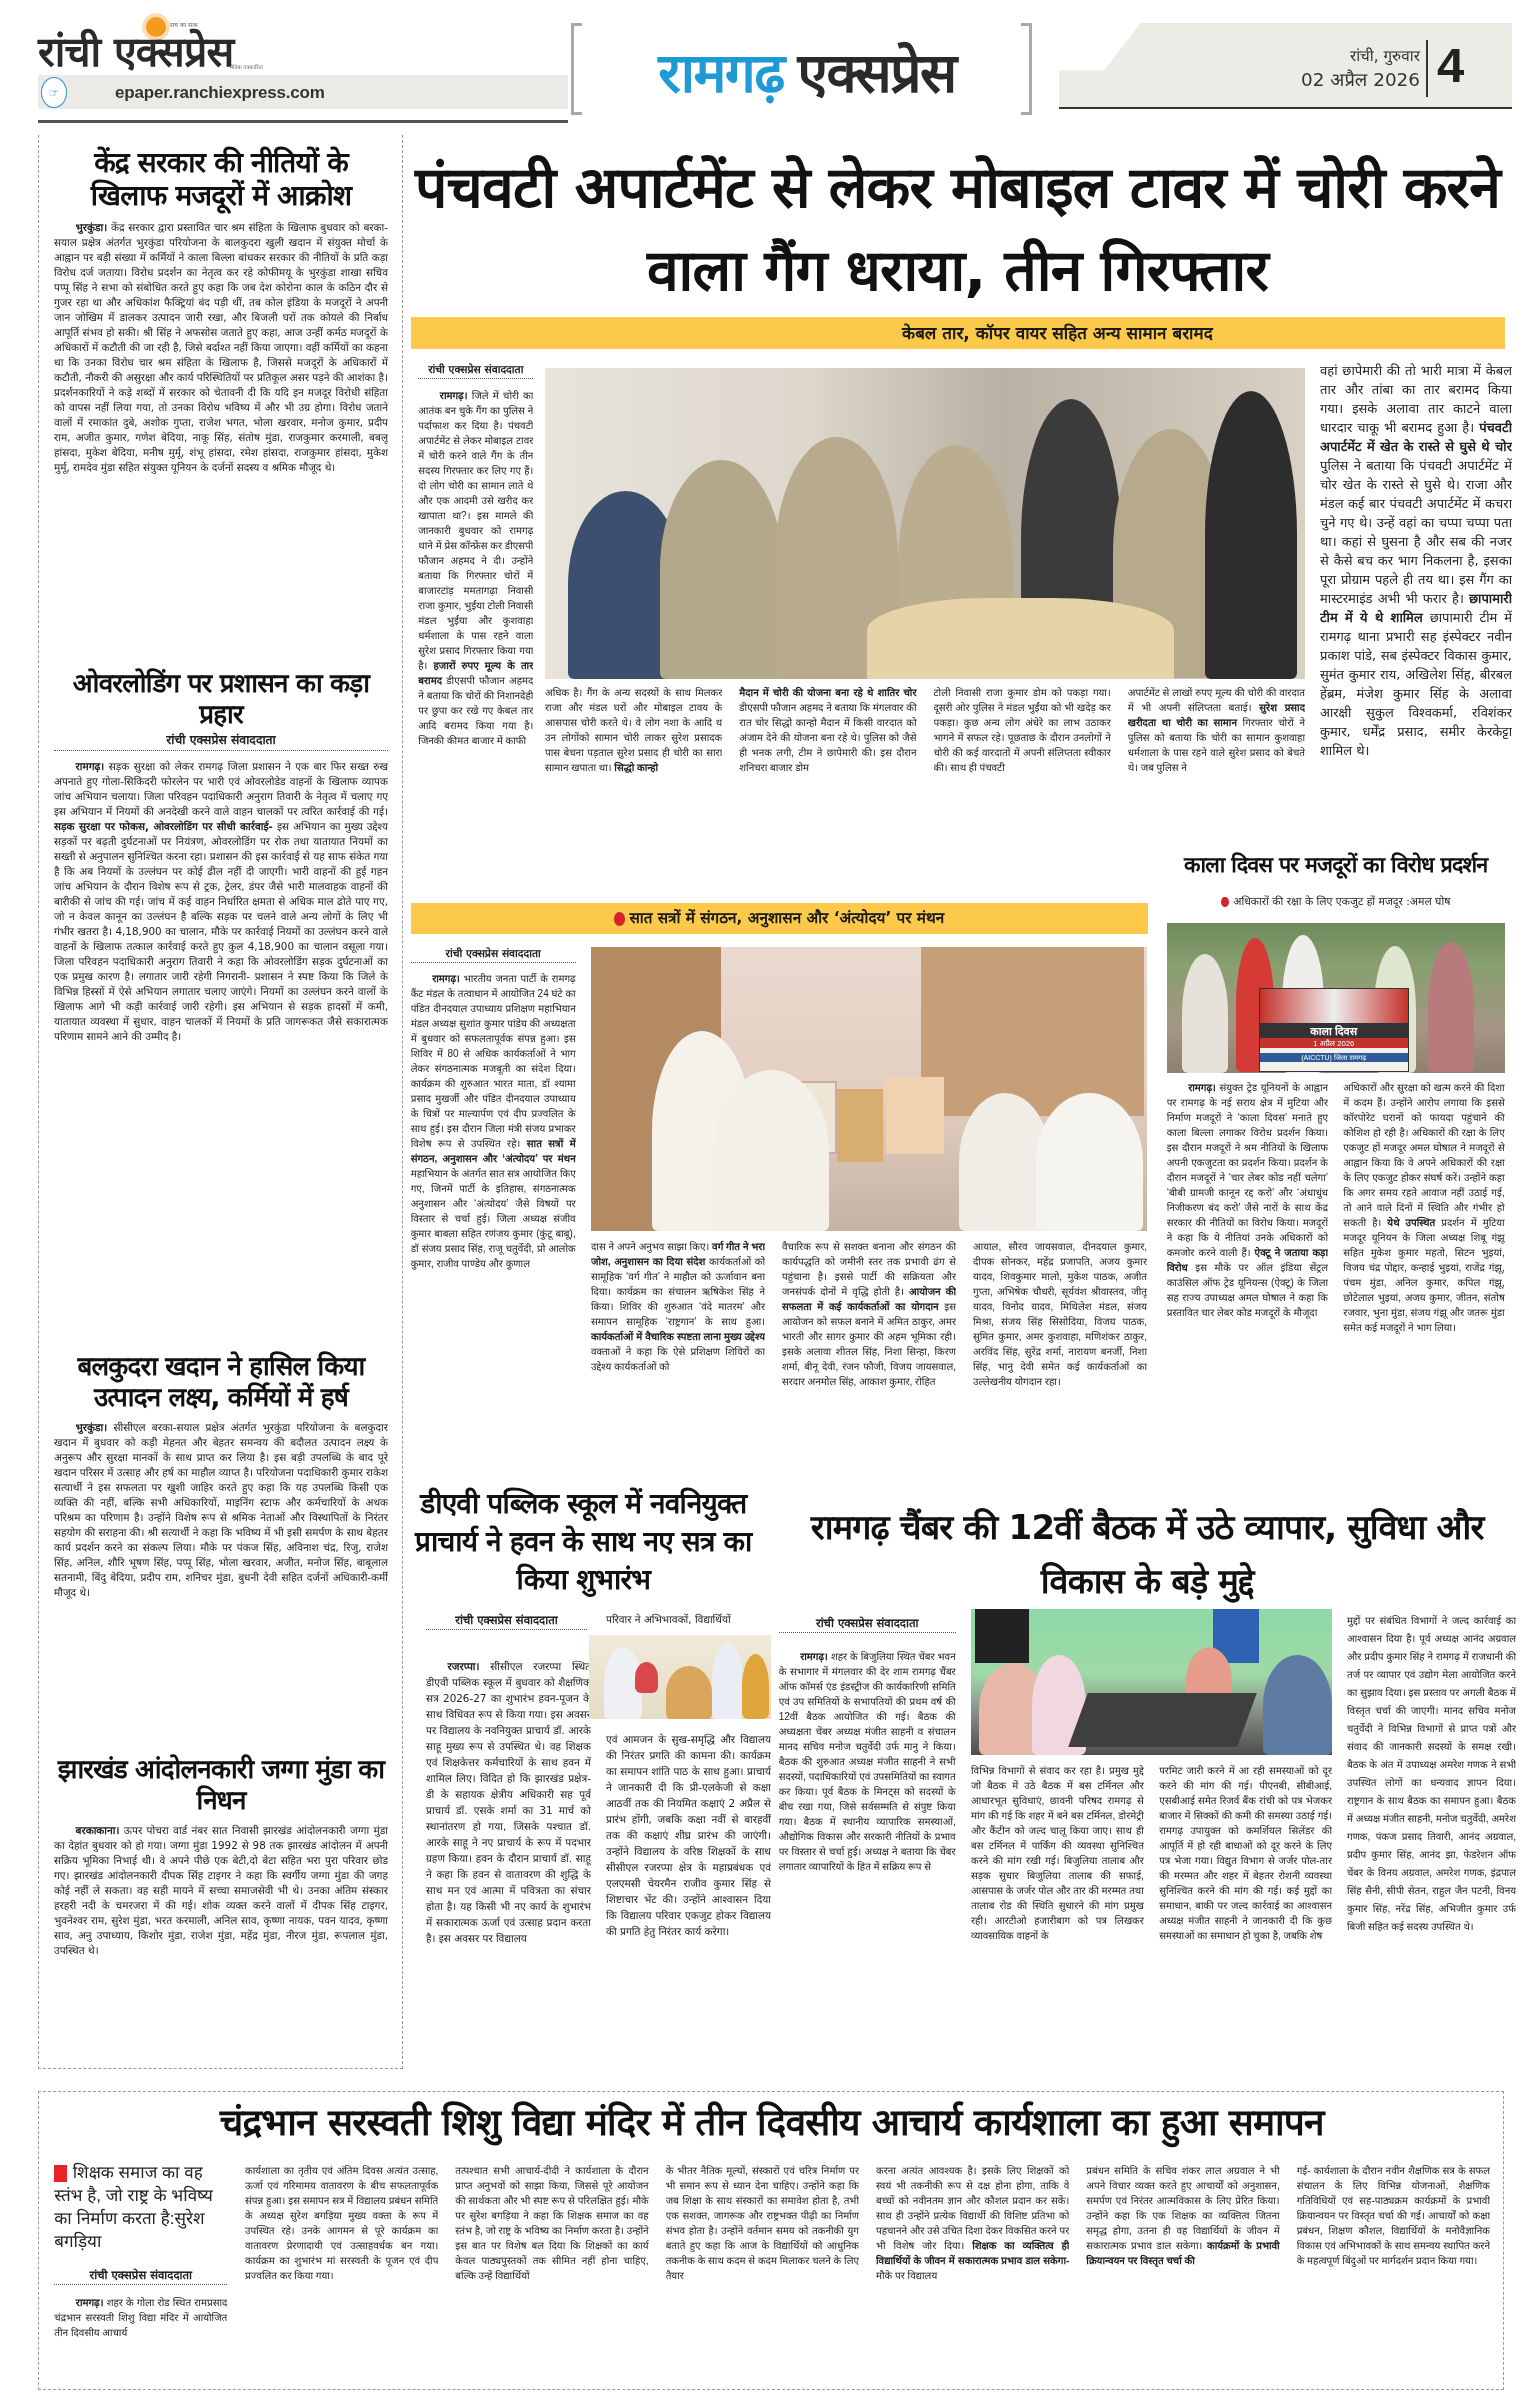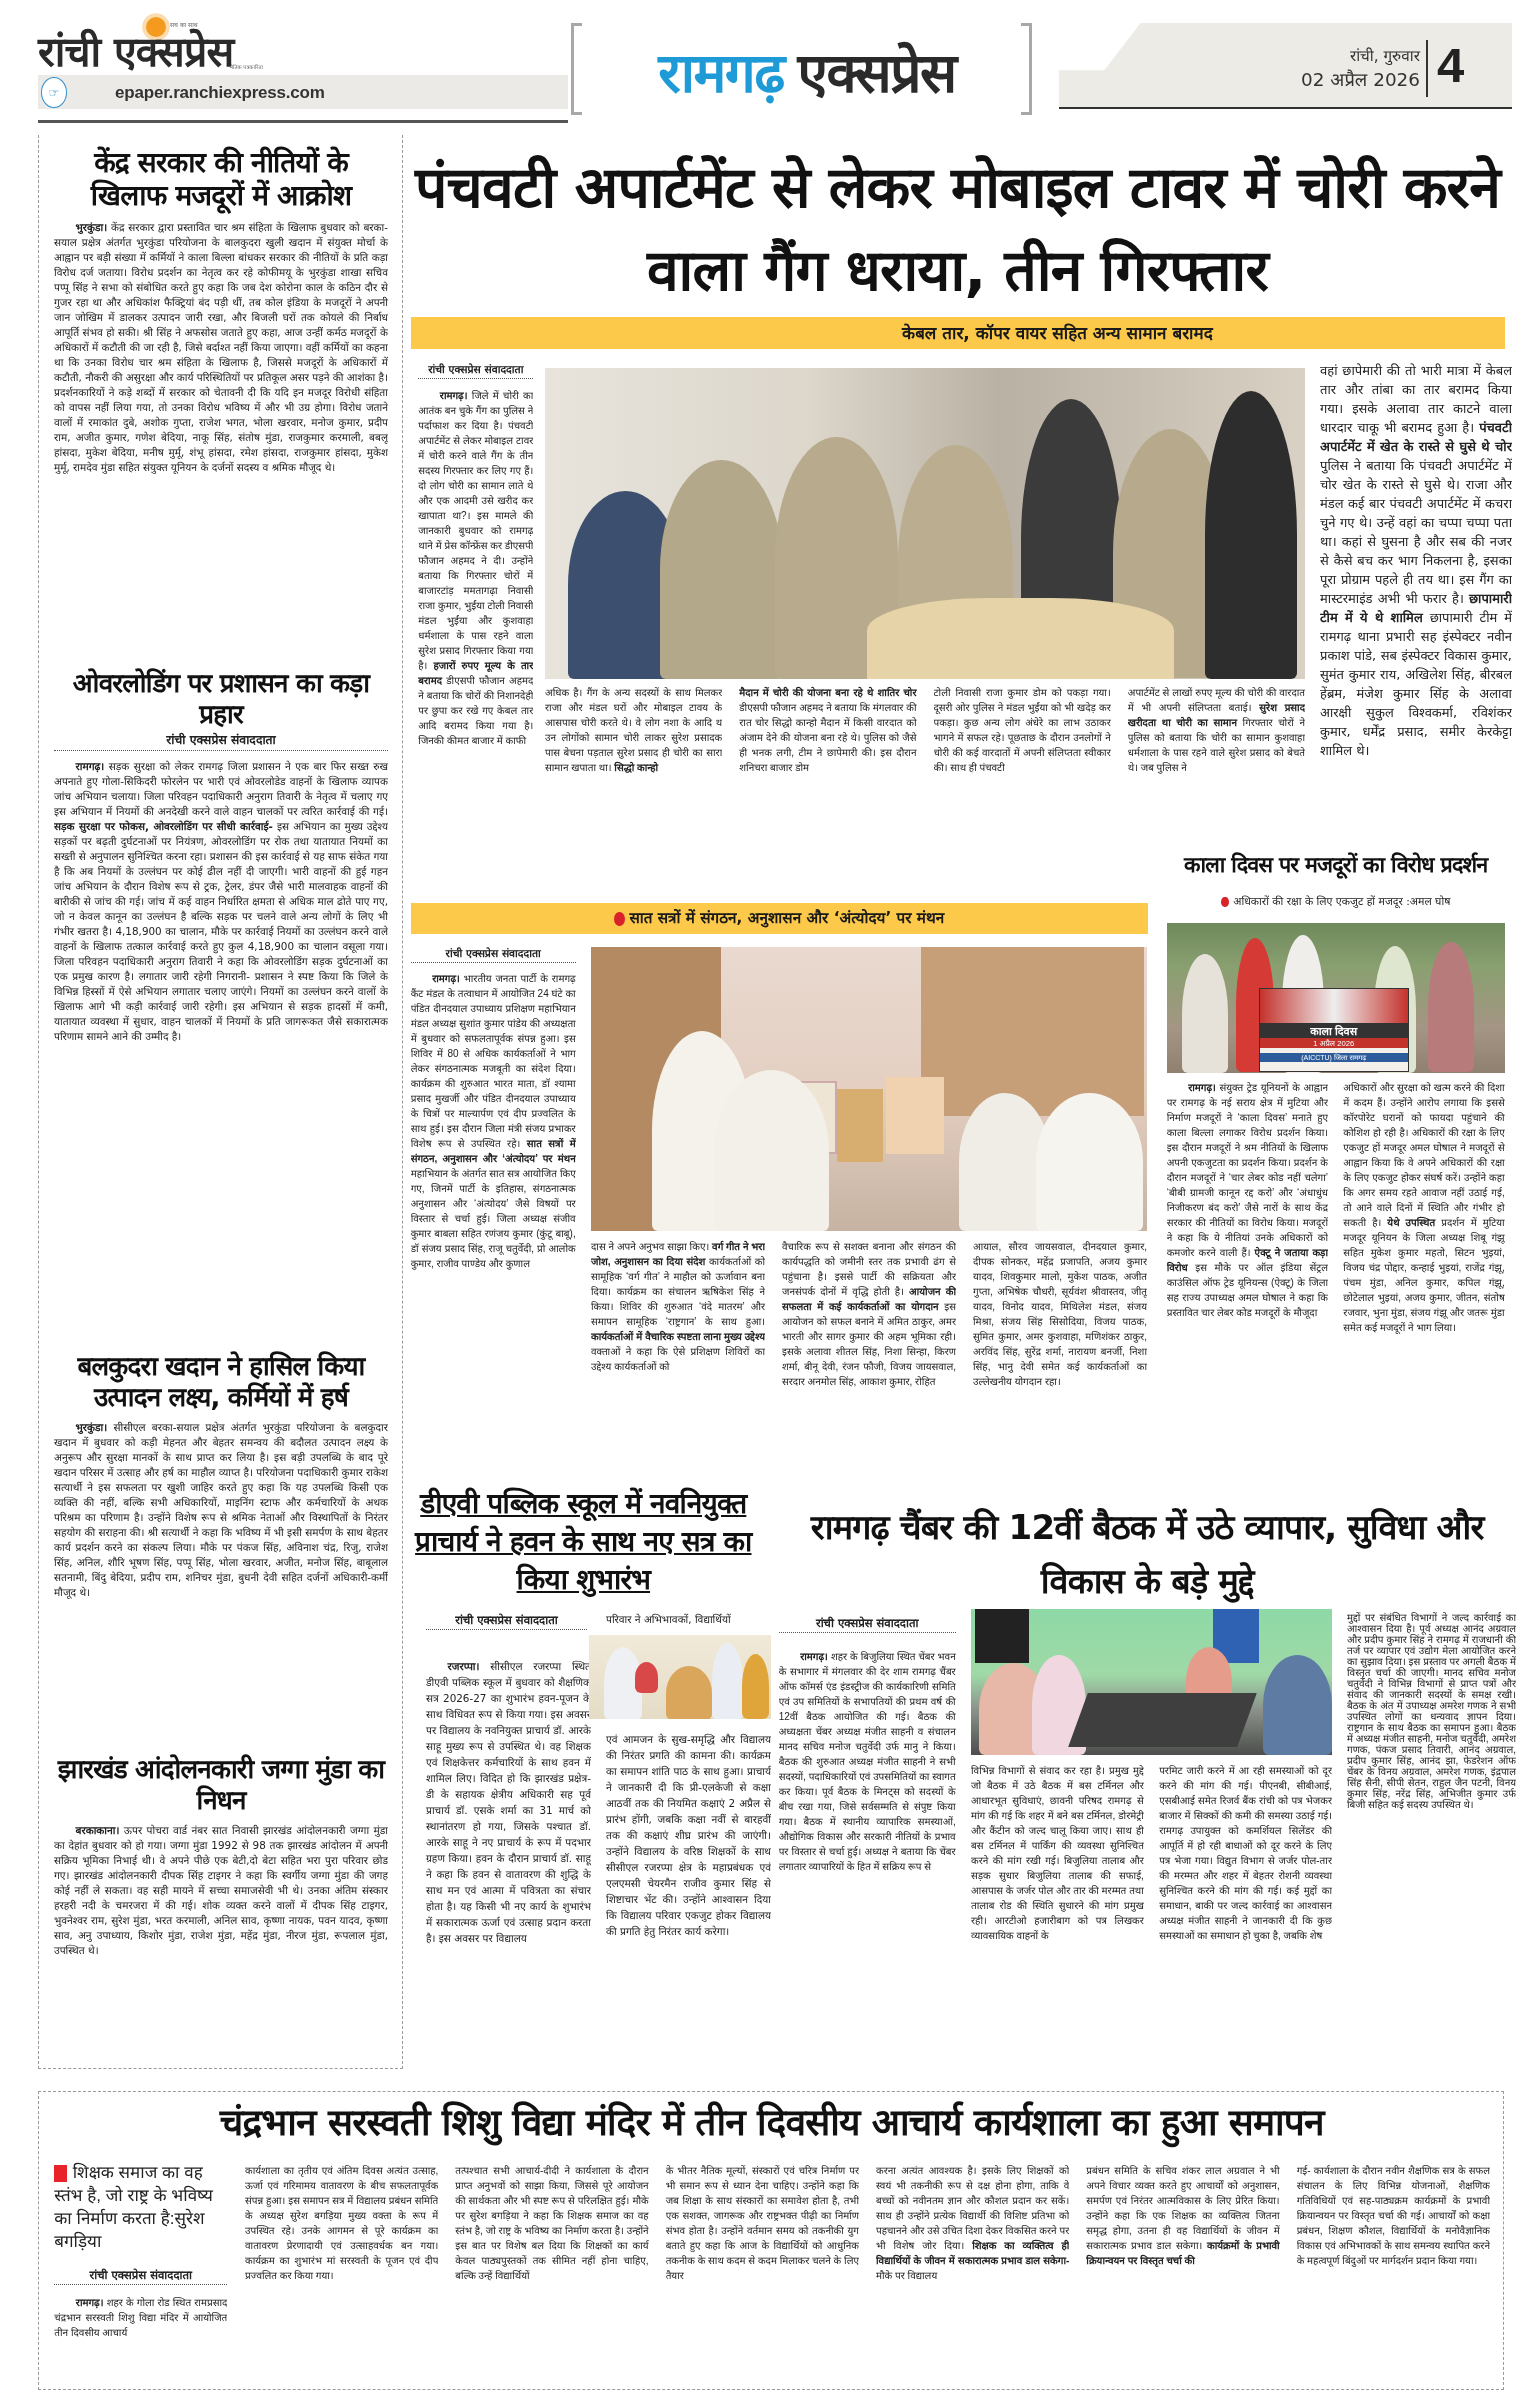--- a/index.html
+++ b/index.html
@@ -187,21 +187,21 @@
   </div>
   <div class="cols" style="position:absolute;left:7.7px;top:240px;width:338px;grid-template-columns:1fr 1fr;column-gap:15.3px;">
     <div class="body" style="height:361px;">
         <p><b>रामगढ़।</b> <span>संयुक्त ट्रेड यूनियनों के आह्वान पर रामगढ़ के नई सराय क्षेत्र में मुटिया और निर्माण मजदूरों ने ‘काला दिवस’ मनाते हुए काला बिल्ला लगाकर विरोध प्रदर्शन किया। इस दौरान मजदूरों ने श्रम नीतियों के खिलाफ अपनी एकजुटता का प्रदर्शन किया। प्रदर्शन के दौरान मजदूरों ने ‘चार लेबर कोड नहीं चलेगा’ ‘बीबी ग्रामजी कानून रद्द करो’ और ‘अंधाधुंध निजीकरण बंद करो’ जैसे नारों के साथ केंद्र सरकार की नीतियों का विरोध किया। मजदूरों ने कहा कि ये नीतियां उनके अधिकारों को कमजोर करने वाली हैं।</span> <b>ऐक्टू ने जताया कड़ा विरोध</b> <span>इस मौके पर ऑल इंडिया सेंट्रल काउंसिल ऑफ ट्रेड यूनियन्स (ऐक्टू) के जिला सह राज्य उपाध्यक्ष अमल घोषाल ने कहा कि प्रस्तावित चार लेबर कोड मजदूरों के मौजूदा</span></p>
       </div>
     <div class="body" style="height:361px;"><span>अधिकारों और सुरक्षा को खत्म करने की दिशा में कदम हैं। उन्होंने आरोप लगाया कि इससे कॉरपोरेट घरानों को फायदा पहुंचाने की कोशिश हो रही है। अधिकारों की रक्षा के लिए एकजुट हों मजदूर अमल घोषाल ने मजदूरों से आह्वान किया कि वे अपने अधिकारों की रक्षा के लिए एकजुट होकर संघर्ष करें। उन्होंने कहा कि अगर समय रहते आवाज नहीं उठाई गई, तो आने वाले दिनों में स्थिति और गंभीर हो सकती है।</span> <b>येथे उपस्थित</b> <span>प्रदर्शन में मुटिया मजदूर यूनियन के जिला अध्यक्ष शिबू गंझू सहित मुकेश कुमार महतो, सिटन भुइयां, विजय चंद्र पोद्दार, कन्हाई भुइयां, राजेंद्र गंझू, पंचम मुंडा, अनिल कुमार, कपिल गंझू, छोटेलाल भुइयां, अजय कुमार, जीतन, संतोष रजवार, भुना मुंडा, संजय गंझू और जतरू मुंडा समेत कई मजदूरों ने भाग लिया।</span></div>
   </div>
 </article>
 
 <article class="abs" style="left:403px;top:1485px;width:365px;height:583px;">
-  <h2 class="hl" style="position:absolute;left:3.8px;top:0;width:353px;font-size:28px;line-height:38px;text-decoration:underline;">डीएवी पब्लिक स्कूल में नवनियुक्त प्राचार्य ने हवन के साथ नए सत्र का किया शुभारंभ</h2>
+  <h2 class="hl" style="position:absolute;left:3.8px;top:0;width:353px;font-size:28px;line-height:38px;">डीएवी पब्लिक स्कूल में नवनियुक्त प्राचार्य ने हवन के साथ नए सत्र का किया शुभारंभ</h2>
   <div style="position:absolute;left:23px;top:127px;width:161px;">
     <div class="byline" style="font-size:11.5px;">रांची एक्सप्रेस संवाददाता</div>
   </div>
   <div class="body" style="position:absolute;left:23px;top:173px;width:165px;height:407px;font-size:10.4px;line-height:16px;">
     <p><b>रजरप्पा।</b> <span>सीसीएल रजरप्पा स्थित डीएवी पब्लिक स्कूल में बुधवार को शैक्षणिक सत्र 2026-27 का शुभारंभ हवन-पूजन के साथ विधिवत रूप से किया गया। इस अवसर पर विद्यालय के नवनियुक्त प्राचार्य डॉ. आरके साहू मुख्य रूप से उपस्थित थे। वह शिक्षक एवं शिक्षकेत्तर कर्मचारियों के साथ हवन में शामिल लिए। विदित हो कि झारखंड प्रक्षेत्र-डी के सहायक क्षेत्रीय अधिकारी सह पूर्व प्राचार्य डॉ. एसके शर्मा का 31 मार्च को स्थानांतरण हो गया, जिसके पश्चात डॉ. आरके साहू ने नए प्राचार्य के रूप में पदभार ग्रहण किया। हवन के दौरान प्राचार्य डॉ. साहू ने कहा कि हवन से वातावरण की शुद्धि के साथ मन एवं आत्मा में पवित्रता का संचार होता है। यह किसी भी नए कार्य के शुभारंभ में सकारात्मक ऊर्जा एवं उत्साह प्रदान करता है। इस अवसर पर विद्यालय</span></p>
   </div>
   <div class="body" style="position:absolute;left:203px;top:127px;width:165px;height:18.4px;">परिवार ने अभिभावकों, विद्यार्थियों</div>
   <div class="photo" style="position:absolute;left:186px;top:150px;width:182px;height:84px;background:linear-gradient(180deg,#f1ead9 0%,#e5dcc6 100%);">
     <div class="fig" style="left:15.3px;top:11.5px;width:38px;height:73px;background:#eef0f4;"></div>
     <div class="fig" style="left:46px;top:27px;width:23px;height:31px;background:#d94848;"></div>
@@ -228,21 +228,21 @@
     <div class="fig" style="left:7.7px;top:54px;width:69px;height:92px;background:#e7b7a7;"></div>
     <div class="fig" style="left:61px;top:46px;width:54px;height:100px;background:#f1d8e0;"></div>
     <div class="fig" style="left:215px;top:38px;width:46px;height:69px;background:#e59c8a;"></div>
     <div class="fig" style="left:292px;top:46px;width:69px;height:100px;background:#5e7ca3;"></div>
     <div style="position:absolute;left:107px;top:84px;width:169px;height:54px;background:#3f3f3f;transform:skewX(-20deg);"></div>
   </div>
   <div class="cols" style="position:absolute;left:200px;top:278px;width:361px;grid-template-columns:1fr 1fr;column-gap:15.3px;">
     <div class="body" style="height:269px;"><span>विभिन्न विभागों से संवाद कर रहा है। प्रमुख मुद्दे जो बैठक में उठे बैठक में बस टर्मिनल और आधारभूत सुविधाएं, छावनी परिषद रामगढ़ से मांग की गई कि शहर में बने बस टर्मिनल, डोरमेट्री और कैंटीन को जल्द चालू किया जाए। साथ ही बस टर्मिनल में पार्किंग की व्यवस्था सुनिश्चित करने की मांग रखी गई। बिजुलिया तालाब और सड़क सुधार बिजुलिया तालाब की सफाई, आसपास के जर्जर पोल और तार की मरम्मत तथा तालाब रोड की स्थिति सुधारने की मांग प्रमुख रही। आरटीओ हजारीबाग को पत्र लिखकर व्यावसायिक वाहनों के</span></div>
     <div class="body" style="height:269px;"><span>परमिट जारी करने में आ रही समस्याओं को दूर करने की मांग की गई। पीएनबी, सीबीआई, एसबीआई समेत रिजर्व बैंक रांची को पत्र भेजकर बाजार में सिक्कों की कमी की समस्या उठाई गई। रामगढ़ उपायुक्त को कमर्शियल सिलेंडर की आपूर्ति में हो रही बाधाओं को दूर करने के लिए पत्र भेजा गया। विद्युत विभाग से जर्जर पोल-तार की मरम्मत और शहर में बेहतर रोशनी व्यवस्था सुनिश्चित करने की मांग की गई। कई मुद्दों का समाधान, बाकी पर जल्द कार्रवाई का आश्वासन अध्यक्ष मंजीत साहनी ने जानकारी दी कि कुछ समस्याओं का समाधान हो चुका है, जबकि शेष</span></div>
   </div>
-  <div class="body" style="position:absolute;left:576px;top:127px;width:169px;height:418px;font-family:'Liberation Sans',sans-serif;font-size:10px;line-height:11px;">
+  <div class="body" style="position:absolute;left:576px;top:127px;width:169px;height:418px;font-family:'Liberation Sans',sans-serif;font-size:10px;line-height:18px;">
     <span>मुद्दों पर संबंधित विभागों ने जल्द कार्रवाई का आश्वासन दिया है। पूर्व अध्यक्ष आनंद अग्रवाल और प्रदीप कुमार सिंह ने रामगढ़ में राजधानी की तर्ज पर व्यापार एवं उद्योग मेला आयोजित करने का सुझाव दिया। इस प्रस्ताव पर अगली बैठक में विस्तृत चर्चा की जाएगी। मानद सचिव मनोज चतुर्वेदी ने विभिन्न विभागों से प्राप्त पत्रों और संवाद की जानकारी सदस्यों के समक्ष रखी। बैठक के अंत में उपाध्यक्ष अमरेश गणक ने सभी उपस्थित लोगों का धन्यवाद ज्ञापन दिया। राष्ट्रगान के साथ बैठक का समापन हुआ। बैठक में अध्यक्ष मंजीत साहनी, मनोज चतुर्वेदी, अमरेश गणक, पंकज प्रसाद तिवारी, आनंद अग्रवाल, प्रदीप कुमार सिंह, आनंद झा, फेडरेशन ऑफ चेंबर के विनय अग्रवाल, अमरेश गणक, इंद्रपाल सिंह सैनी, सीपी सेतन, राहुल जैन पटनी, विनय कुमार सिंह, नरेंद्र सिंह, अभिजीत कुमार उर्फ बिजी सहित कई सदस्य उपस्थित थे।</span>
   </div>
 </article>
 
 <article class="abs dashbox" style="left:38px;top:2091px;width:1466px;height:299px;border-left-width:1.5px;">
   <h2 class="hl" style="position:absolute;left:15.3px;top:9.2px;width:1435px;font-size:37px;">चंद्रभान सरस्वती शिशु विद्या मंदिर में तीन दिवसीय आचार्य कार्यशाला का हुआ समापन</h2>
   <div style="position:absolute;left:15.3px;top:69px;width:173px;font-family:'Liberation Sans',sans-serif;font-size:17px;line-height:23px;color:#222;">
     <span class="sq"></span><span>शिक्षक समाज का वह स्तंभ है, जो राष्ट्र के भविष्य का निर्माण करता है:सुरेश बगड़िया</span>
   </div>
   <div class="byline" style="position:absolute;left:15.3px;top:175px;width:173px;font-size:11.5px;">रांची एक्सप्रेस संवाददाता</div>

